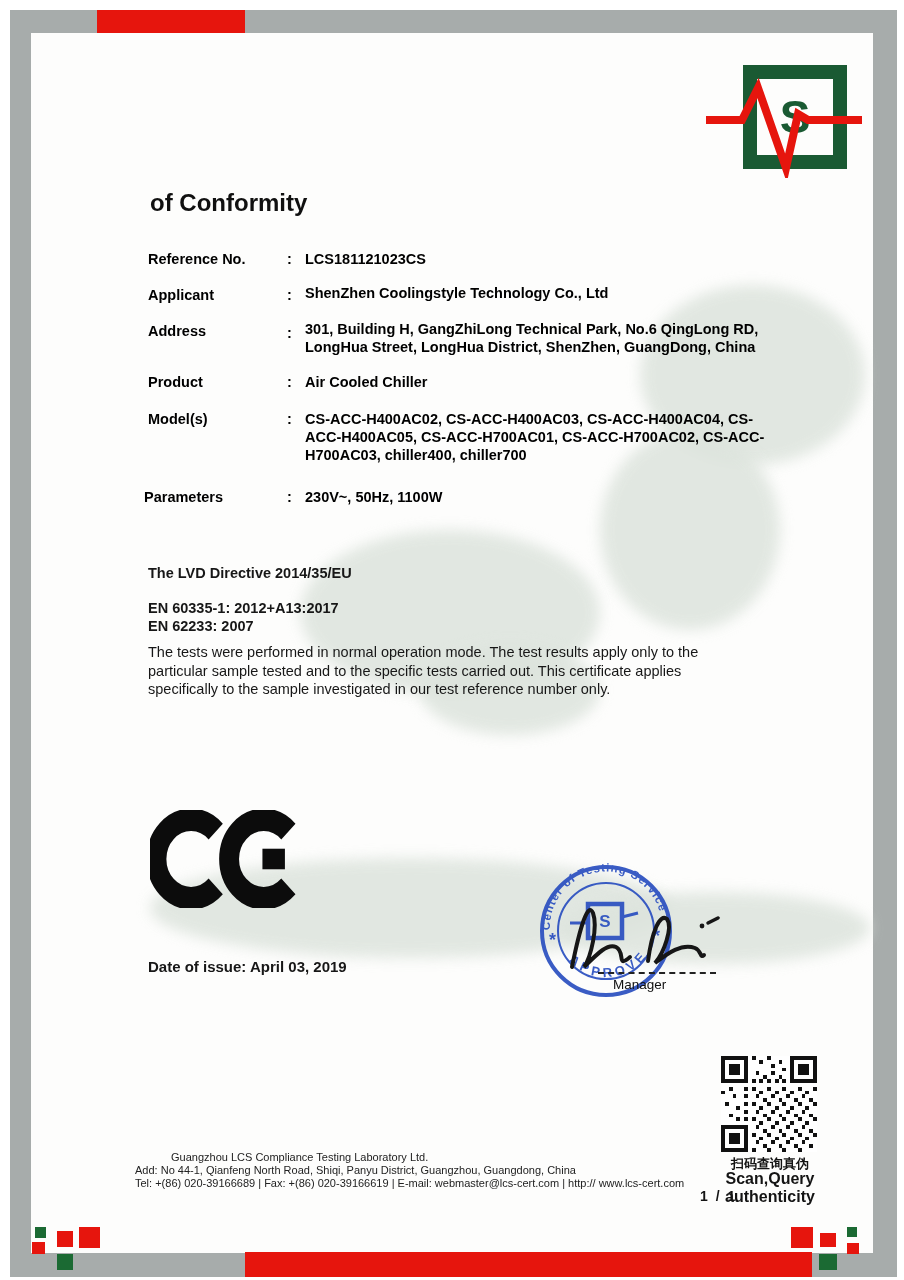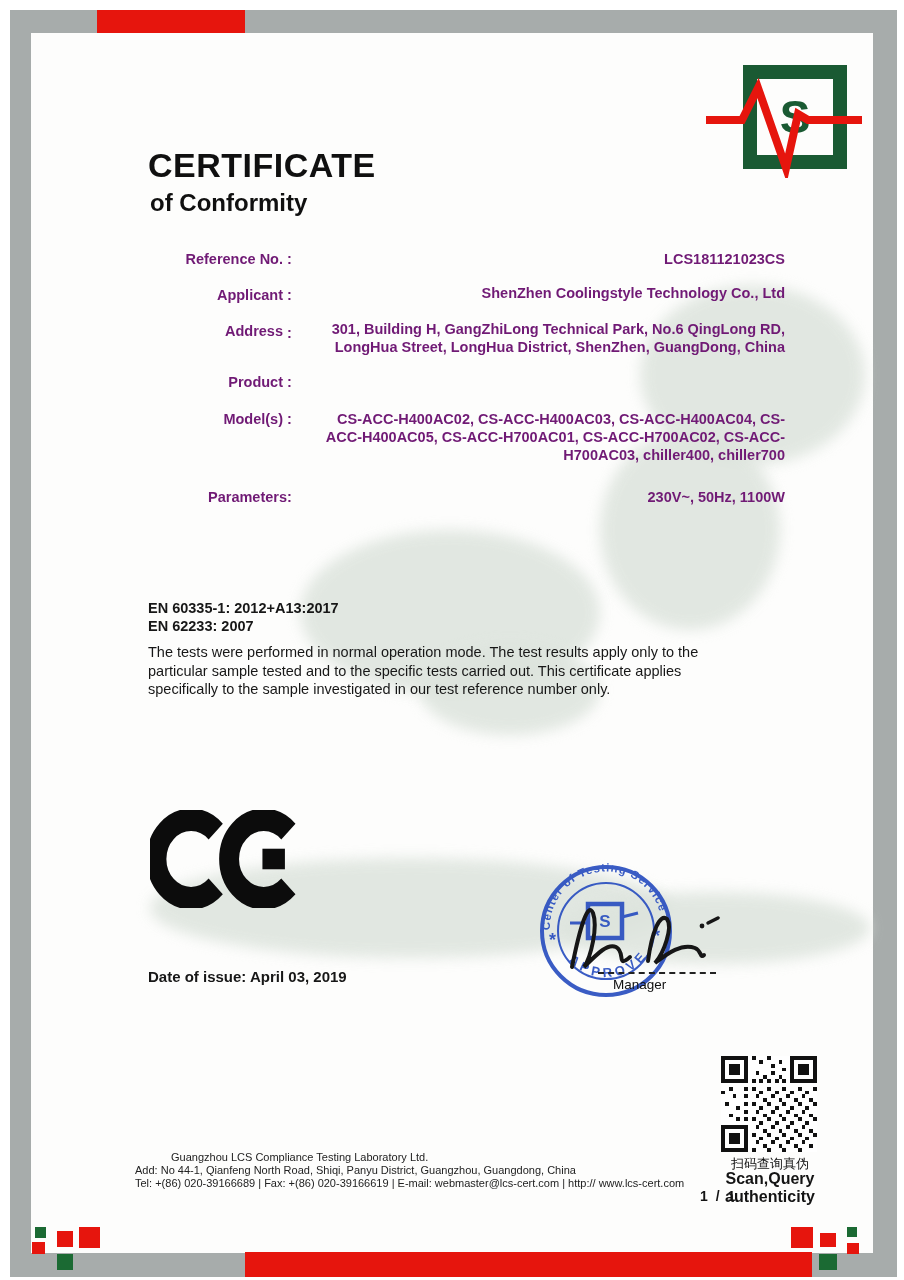--- a/index.html
+++ b/index.html
@@ -9,25 +9,25 @@
   .bezel{position:absolute;background:#a7acab;z-index:1;}
   .page{position:absolute;left:31px;top:33px;width:842px;height:1220px;background:#fdfdfc;z-index:2;}
   .redblk{position:absolute;background:#e6150d;z-index:3;}
   .greensq{position:absolute;background:#1b6a33;z-index:4;}
   .redsq{position:absolute;background:#e6150d;z-index:4;}
   
   .blob{position:absolute;background:#dde4dd;border-radius:50%;filter:blur(7px);opacity:.85;z-index:3;}
   .content{position:absolute;z-index:5;}
   .title{font-size:34px;font-weight:bold;letter-spacing:.5px;color:#101010;}
   .subtitle{font-size:24px;font-weight:bold;color:#101010;}
-  .flabel,.fcolon,.fvalue{font-size:14.5px;font-weight:bold;line-height:18px;color:#701a75;text-align:right;}
+  .flabel,.fcolon,.fvalue{font-size:14.5px;font-weight:bold;line-height:18px;color:#000000;}
   .body-text{font-size:14.5px;line-height:18.5px;color:#171717;}
   .bold{font-weight:bold;}
   .footer-line{font-size:11px;line-height:13.5px;color:#222;}
-  .scan-cn{font-size:13px;font-weight:normal;text-align:center;}
+  .scan-cn{font-size:13px;font-weight:bold;text-align:center;}
   .scan-en{font-size:16px;font-weight:bold;text-align:center;}
   .page-num{font-size:14px;font-weight:bold;text-align:left;letter-spacing:2px;}
   .manager{font-size:13.5px;color:#111;}
   .dotline{border-bottom:2px dashed #222;}
   svg{display:block;}
 </style>
 </head>
 <body>
 
 <div class="sheet">
@@ -60,59 +60,60 @@
   <div class="greensq" style="left:819px;top:1254px;width:18px;height:16px;z-index:5;"></div>
 
   <div class="content" style="left:700px;top:60px;">
     <svg width="168" height="118" viewBox="0 0 168 118">
       <rect x="50" y="12" width="90" height="90" fill="none" stroke="#1a5a33" stroke-width="14"></rect>
       <text x="95" y="73" font-family="Liberation Sans, sans-serif" font-size="46" font-weight="bold" fill="#1a5a33" text-anchor="middle">S</text>
       <polyline points="6,60 42,60 58,28 86,108 98,54 108,60 162,60" fill="none" stroke="#e6150d" stroke-width="8"></polyline>
     </svg>
   </div>
 
-  <div class="content title" style="left:148px;top:146px;">CERTIFICATE</div>
   <div class="content subtitle" style="left:150px;top:189px;">of Conformity</div>
 
   <div class="content flabel" style="left:148px;top:250px;width:135px;">Reference No.</div>
   <div class="content fcolon" style="left:287px;top:250px;">:</div>
   <div class="content fvalue" style="left:305px;top:250px;width:480px;">LCS181121023CS</div>
 
   <div class="content flabel" style="left:148px;top:286px;width:135px;">Applicant</div>
   <div class="content fcolon" style="left:287px;top:286px;">:</div>
   <div class="content fvalue" style="left:305px;top:284px;width:480px;">ShenZhen Coolingstyle Technology Co., Ltd</div>
 
   <div class="content flabel" style="left:148px;top:322px;width:135px;">Address</div>
   <div class="content fcolon" style="left:287px;top:324px;">:</div>
   <div class="content fvalue" style="left:305px;top:320px;width:480px;">301, Building H, GangZhiLong Technical Park, No.6 QingLong RD, LongHua Street, LongHua District, ShenZhen, GuangDong, China</div>
 
   <div class="content flabel" style="left:148px;top:373px;width:135px;">Product</div>
   <div class="content fcolon" style="left:287px;top:373px;">:</div>
+  <div class="content fvalue" style="left:305px;top:373px;width:480px;">Air Cooled Chiller</div>
 
   <div class="content flabel" style="left:148px;top:410px;width:135px;">Model(s)</div>
   <div class="content fcolon" style="left:287px;top:410px;">:</div>
   <div class="content fvalue" style="left:305px;top:410px;width:480px;">CS-ACC-H400AC02, CS-ACC-H400AC03, CS-ACC-H400AC04, CS-ACC-H400AC05, CS-ACC-H700AC01, CS-ACC-H700AC02, CS-ACC-H700AC03, chiller400, chiller700</div>
 
-  <div class="content flabel" style="left:152px;top:488px;width:135px;">Parameters</div>
+  <div class="content flabel" style="left:144px;top:488px;width:135px;">Parameters</div>
   <div class="content fcolon" style="left:287px;top:488px;">:</div>
   <div class="content fvalue" style="left:305px;top:488px;width:480px;">230V~, 50Hz, 1100W</div>
 
+  <div class="content body-text bold" style="left:148px;top:564px;width:594px;">The LVD Directive 2014/35/EU</div>
   <div class="content body-text bold" style="left:148px;top:599px;width:594px;">EN 60335-1: 2012+A13:2017</div>
   <div class="content body-text bold" style="left:148px;top:617px;width:594px;">EN 62233: 2007</div>
   <div class="content body-text" style="left:148px;top:643px;width:594px;">The tests were performed in normal operation mode. The test results apply only to the particular sample tested and to the specific tests carried out. This certificate applies specifically to the sample investigated in our test reference number only.</div>
 
   <div class="content" style="left:150px;top:810px;" title="CE">
     <svg width="160" height="98" viewBox="0 0 185 100" preserveAspectRatio="none">
       <path d="M 76 22 A 40 40 0 1 0 76 78" fill="none" stroke="#0c0c0c" stroke-width="23"></path>
       <path d="M 160 22 A 40 40 0 1 0 160 78" fill="none" stroke="#0c0c0c" stroke-width="23"></path>
       <path d="M 130 50 H 156" fill="none" stroke="#0c0c0c" stroke-width="21"></path>
     </svg>
   </div>
 
-  <div class="content body-text bold" style="left:148px;top:958px;font-size:15px;margin-top:10px;">Date of issue: April 03, 2019</div>
+  <div class="content body-text bold" style="left:148px;top:958px;font-size:15px;">Date of issue: April 03, 2019</div>
 
   <div class="content" style="left:537px;top:862px;opacity:.92;">
     <svg width="138" height="138" viewBox="0 0 138 138">
       <defs>
         <path id="arcTop" d="M 14 76 A 56 56 0 1 1 124 76"></path>
         <path id="arcBot" d="M 24 88 A 51 51 0 0 0 114 88"></path>
       </defs>
       <circle cx="69" cy="69" r="64" fill="none" stroke="#2a4fc0" stroke-width="4"></circle>
       <circle cx="69" cy="69" r="48" fill="none" stroke="#2a4fc0" stroke-width="2"></circle>
       <text font-family="Liberation Sans, sans-serif" font-size="11.5" font-weight="bold" fill="#2a4fc0" letter-spacing="1">

